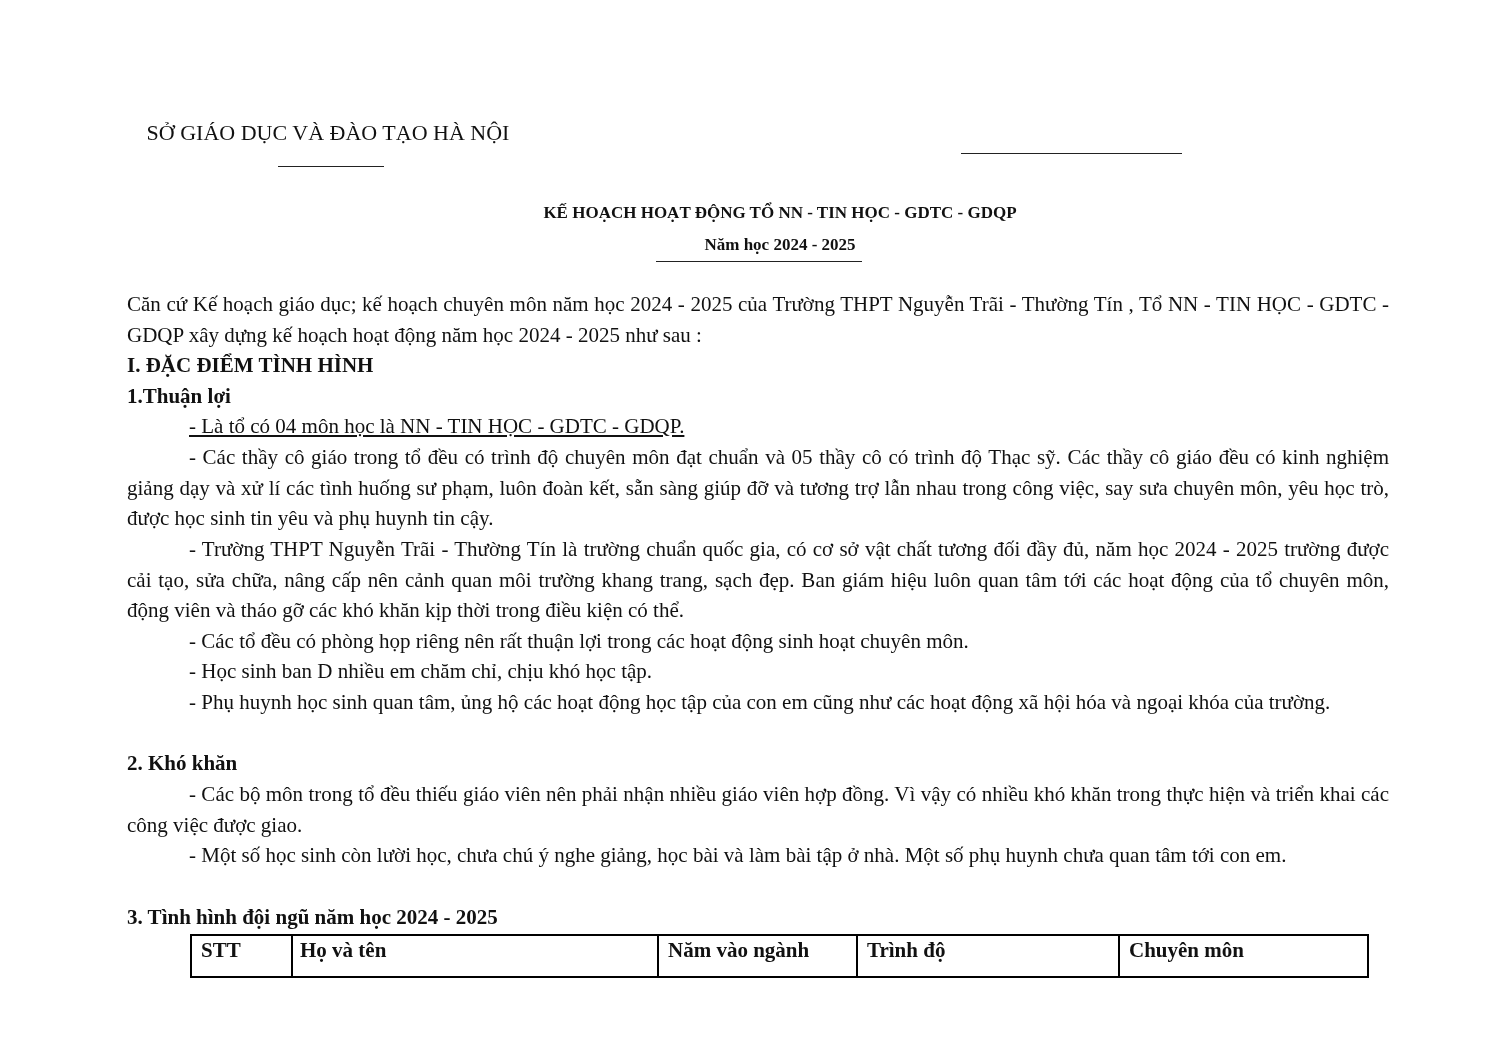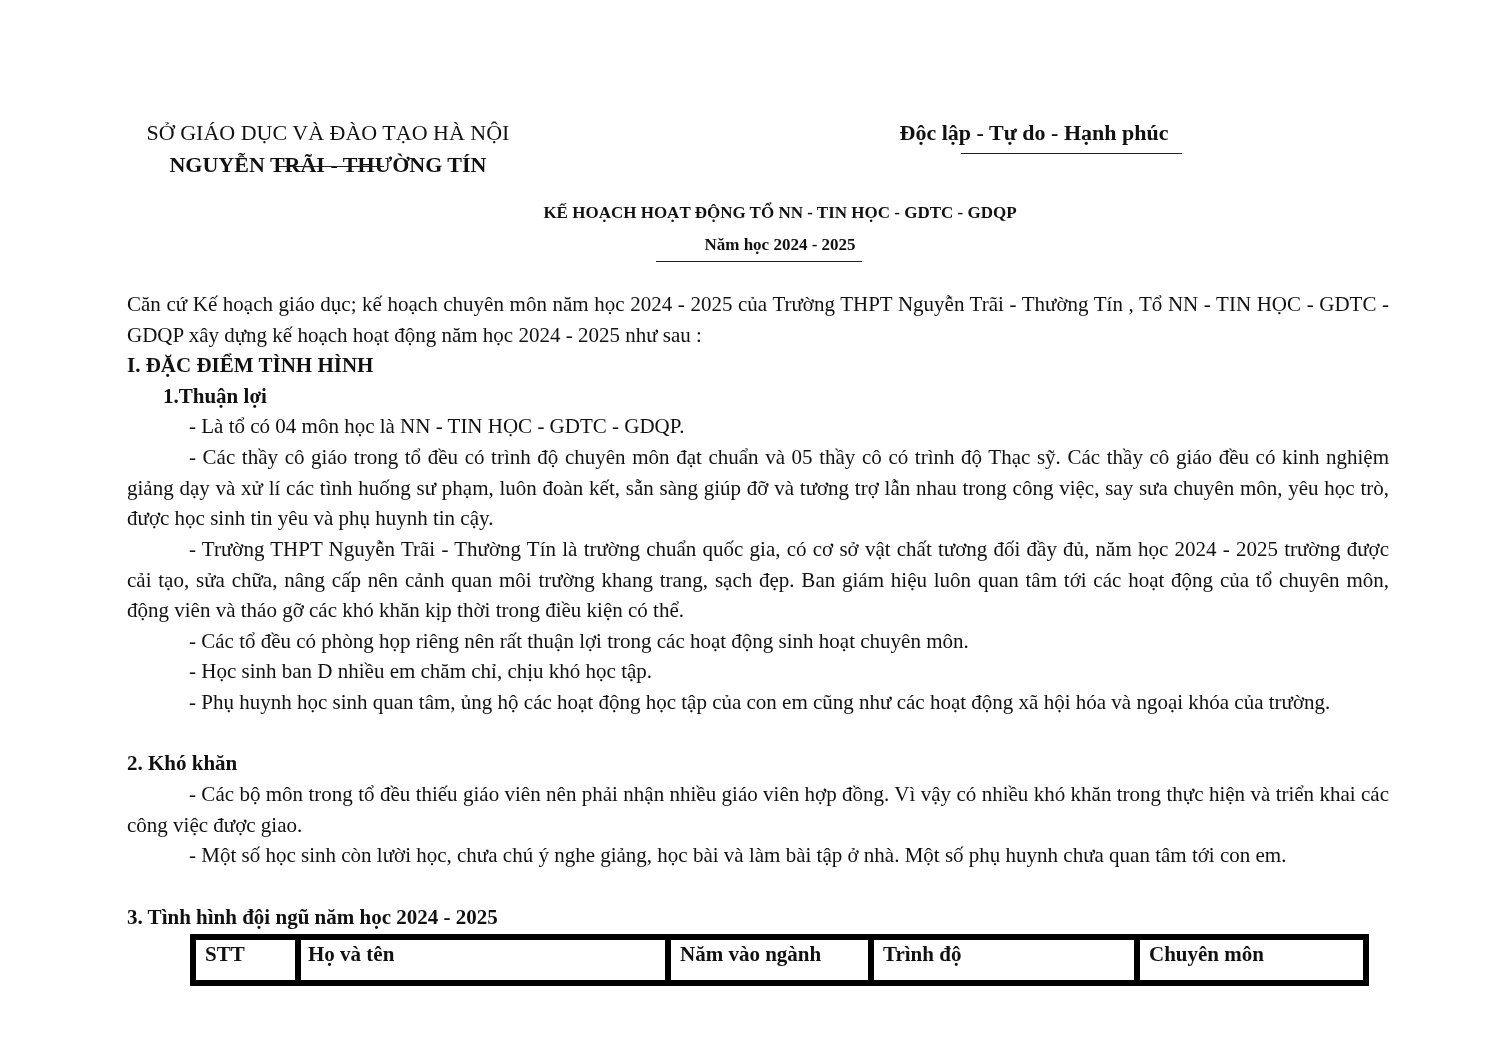--- a/index.html
+++ b/index.html
@@ -20,50 +20,48 @@
       text-align: justify; text-align-last: left;
       white-space: normal;
     }
     .p.ind { text-indent: 62px; }
     .h { position: absolute; left: 127px; font-size: 21px; font-weight: bold; line-height: 30px; white-space: nowrap; }
     table.staff {
       position: absolute; left: 190px; top: 934px; width: 1179px;
       border-collapse: collapse; font-size: 21px;
     }
     table.staff th {
-      border: 6px solid #000000; text-align: left; vertical-align: top;
+      border: 2px solid #000000; text-align: left; vertical-align: top;
       font-weight: bold; padding: 2px 10px 0 9px; height: 38px;
     }
   </style>
 </head>
 <body>
 
 <div class="abs center hdr" style="left:118px; top:74px; width:420px;">
   <div>SỞ GIÁO DỤC VÀ ĐÀO TẠO HÀ NỘI</div>
-  <div class="b">NGUYỄN TRÃI - THƯỜNG TÍN</div>
 </div>
 <div class="rule" style="left:278px; top:166px; width:106px;"></div>
 
 <div class="abs center hdr" style="left:784px; top:74px; width:500px;">
-  <div class="b">Độc lập - Tự do - Hạnh phúc</div>
 </div>
 <div class="rule" style="left:961px; top:153px; width:221px;"></div>
 
 <div class="abs center title" style="left:400px; top:197px; width:760px;">
   <div>KẾ HOẠCH HOẠT ĐỘNG TỔ NN - TIN HỌC - GDTC - GDQP</div>
   <div>Năm học 2024 - 2025</div>
 </div>
 <div class="rule" style="left:656px; top:261px; width:206px;"></div>
 
 <div class="p" style="top:289px;">Căn cứ Kế hoạch giáo dục; kế hoạch chuyên môn năm học 2024 - 2025 của Trường THPT Nguyễn Trãi - Thường Tín , Tổ NN - TIN HỌC - GDTC - GDQP xây dựng kế hoạch hoạt động năm học 2024 - 2025 như sau :</div>
 
 <div class="h" style="top:350px;">I. ĐẶC ĐIỂM TÌNH HÌNH</div>
-<div class="h" style="top:381px;margin-left:36px;">1.Thuận lợi</div>
+<div class="h" style="top:381px;">1.Thuận lợi</div>
 
-<div class="p ind" style="top:411px;">- Là tổ có 04 môn học là NN - TIN HỌC - GDTC - GDQP.</div>
+<div class="p ind" style="top:411px;text-decoration:underline;">- Là tổ có 04 môn học là NN - TIN HỌC - GDTC - GDQP.</div>
 <div class="p ind" style="top:442px;">- Các thầy cô giáo trong tổ đều có trình độ chuyên môn đạt chuẩn và 05 thầy cô có trình độ Thạc sỹ. Các thầy cô giáo đều có kinh nghiệm giảng dạy và xử lí các tình huống sư phạm, luôn đoàn kết, sẵn sàng giúp đỡ và tương trợ lẫn nhau trong công việc, say sưa chuyên môn, yêu học trò, được học sinh tin yêu và phụ huynh tin cậy.</div>
 <div class="p ind" style="top:534px;">- Trường THPT Nguyễn Trãi - Thường Tín là trường chuẩn quốc gia, có cơ sở vật chất tương đối đầy đủ, năm học 2024 - 2025 trường được cải tạo, sửa chữa, nâng cấp nên cảnh quan môi trường khang trang, sạch đẹp. Ban giám hiệu luôn quan tâm tới các hoạt động của tổ chuyên môn, động viên và tháo gỡ các khó khăn kịp thời trong điều kiện có thể.</div>
 <div class="p ind" style="top:626px;">- Các tổ đều có phòng họp riêng nên rất thuận lợi trong các hoạt động sinh hoạt chuyên môn.</div>
 <div class="p ind" style="top:656px;">- Học sinh ban D nhiều em chăm chỉ, chịu khó học tập.</div>
 <div class="p ind" style="top:687px;">- Phụ huynh học sinh quan tâm, ủng hộ các hoạt động học tập của con em cũng như các hoạt động xã hội hóa và ngoại khóa của trường.</div>
 
 <div class="h" style="top:748px;">2. Khó khăn</div>
 <div class="p ind" style="top:779px;">- Các bộ môn trong tổ đều thiếu giáo viên nên phải nhận nhiều giáo viên hợp đồng. Vì vậy có nhiều khó khăn trong thực hiện và triển khai các công việc được giao.</div>
 <div class="p ind" style="top:840px;">- Một số học sinh còn lười học, chưa chú ý nghe giảng, học bài và làm bài tập ở nhà. Một số phụ huynh chưa quan tâm tới con em.</div>
 

